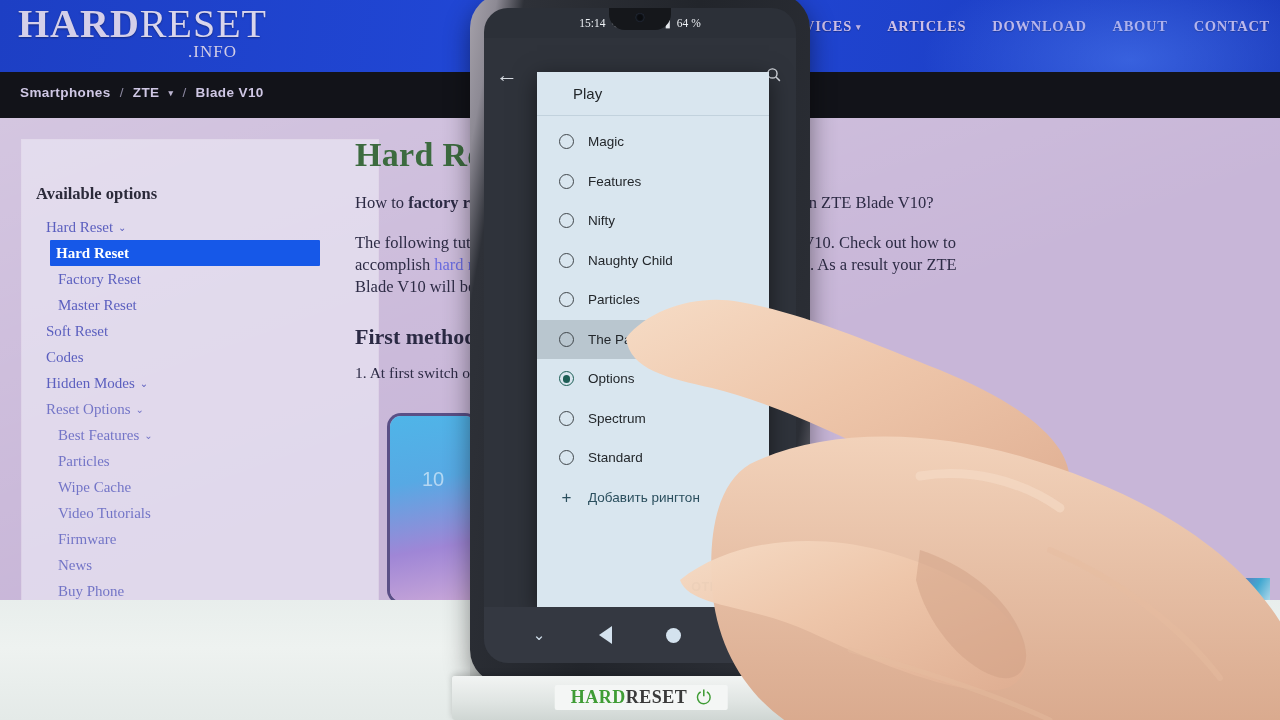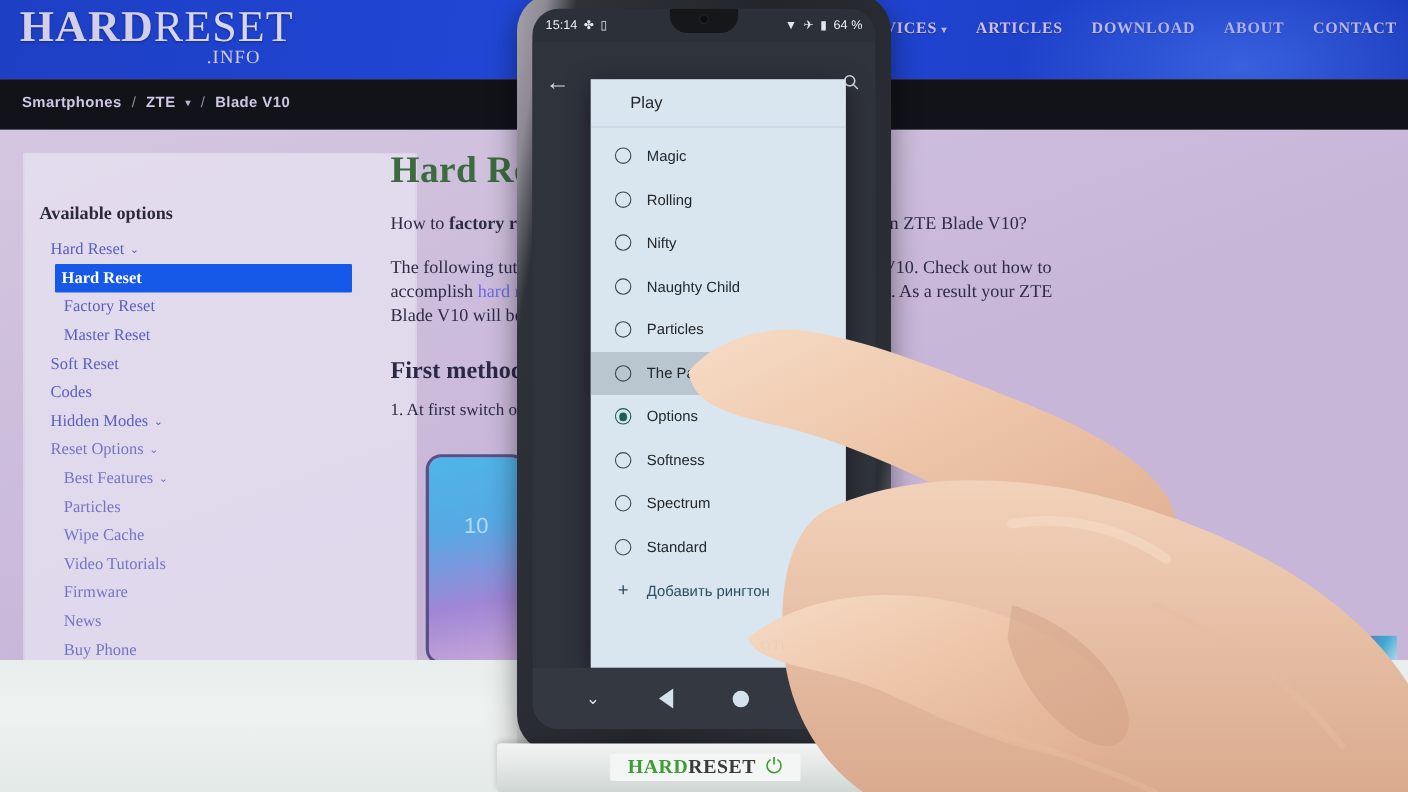--- a/index.html
+++ b/index.html
@@ -163,24 +163,24 @@
     border-radius:0 0 16px 16px;
     z-index:6;
   }
   .notch:after{
     content:""; position:absolute; left:50%; top:5px; transform:translateX(-50%);
     width:9px;height:9px;border-radius:50%;
     background:#0b0d10; box-shadow:inset 0 0 2px #3d4a63;
   }
   .statusbar{
     position:absolute; left:0; top:0; width:312px; height:30px;
-    display:flex; align-items:center; justify-content:space-between;
+    display:flex; align-items:center; justify-content:center;
     padding:0 12px; z-index:5;
     color:#eef1f5; font-size:11.5px;
-    font-family:Liberation Sans, sans-serif;
+    font-family:Liberation Serif, serif;
   }
   .sb-left, .sb-right{ display:flex; align-items:center; gap:6px; }
   .sb-icon{ font-size:11px; line-height:1; opacity:.95; }
 
   
   .app-bg{
     position:absolute; left:0; top:30px; width:312px; height:595px;
     background:#2f333b;
   }
   .app-back{
@@ -434,45 +434,41 @@
       <div class="dialog">
         <div class="dlg-title">Play</div>
         <div class="dlg-list">
 
           <div class="dlg-row">
             <span class="radio"></span>
             <span>Magic</span>
           </div>
           <div class="dlg-row">
             <span class="radio"></span>
-            <span>Rolling</span>
+            <span>Features</span>
           </div>
           <div class="dlg-row">
             <span class="radio"></span>
             <span>Nifty</span>
           </div>
           <div class="dlg-row">
             <span class="radio"></span>
             <span>Naughty Child</span>
           </div>
           <div class="dlg-row">
             <span class="radio"></span>
             <span>Particles</span>
           </div>
           <div class="dlg-row pressed">
             <span class="radio"></span>
             <span>The Party</span>
           </div>
           <div class="dlg-row">
             <span class="radio sel"></span>
             <span>Options</span>
-          </div>
-          <div class="dlg-row">
-            <span class="radio"></span>
-            <span>Softness</span>
           </div>
           <div class="dlg-row">
             <span class="radio"></span>
             <span>Spectrum</span>
           </div>
           <div class="dlg-row">
             <span class="radio"></span>
             <span>Standard</span>
           </div>
 

